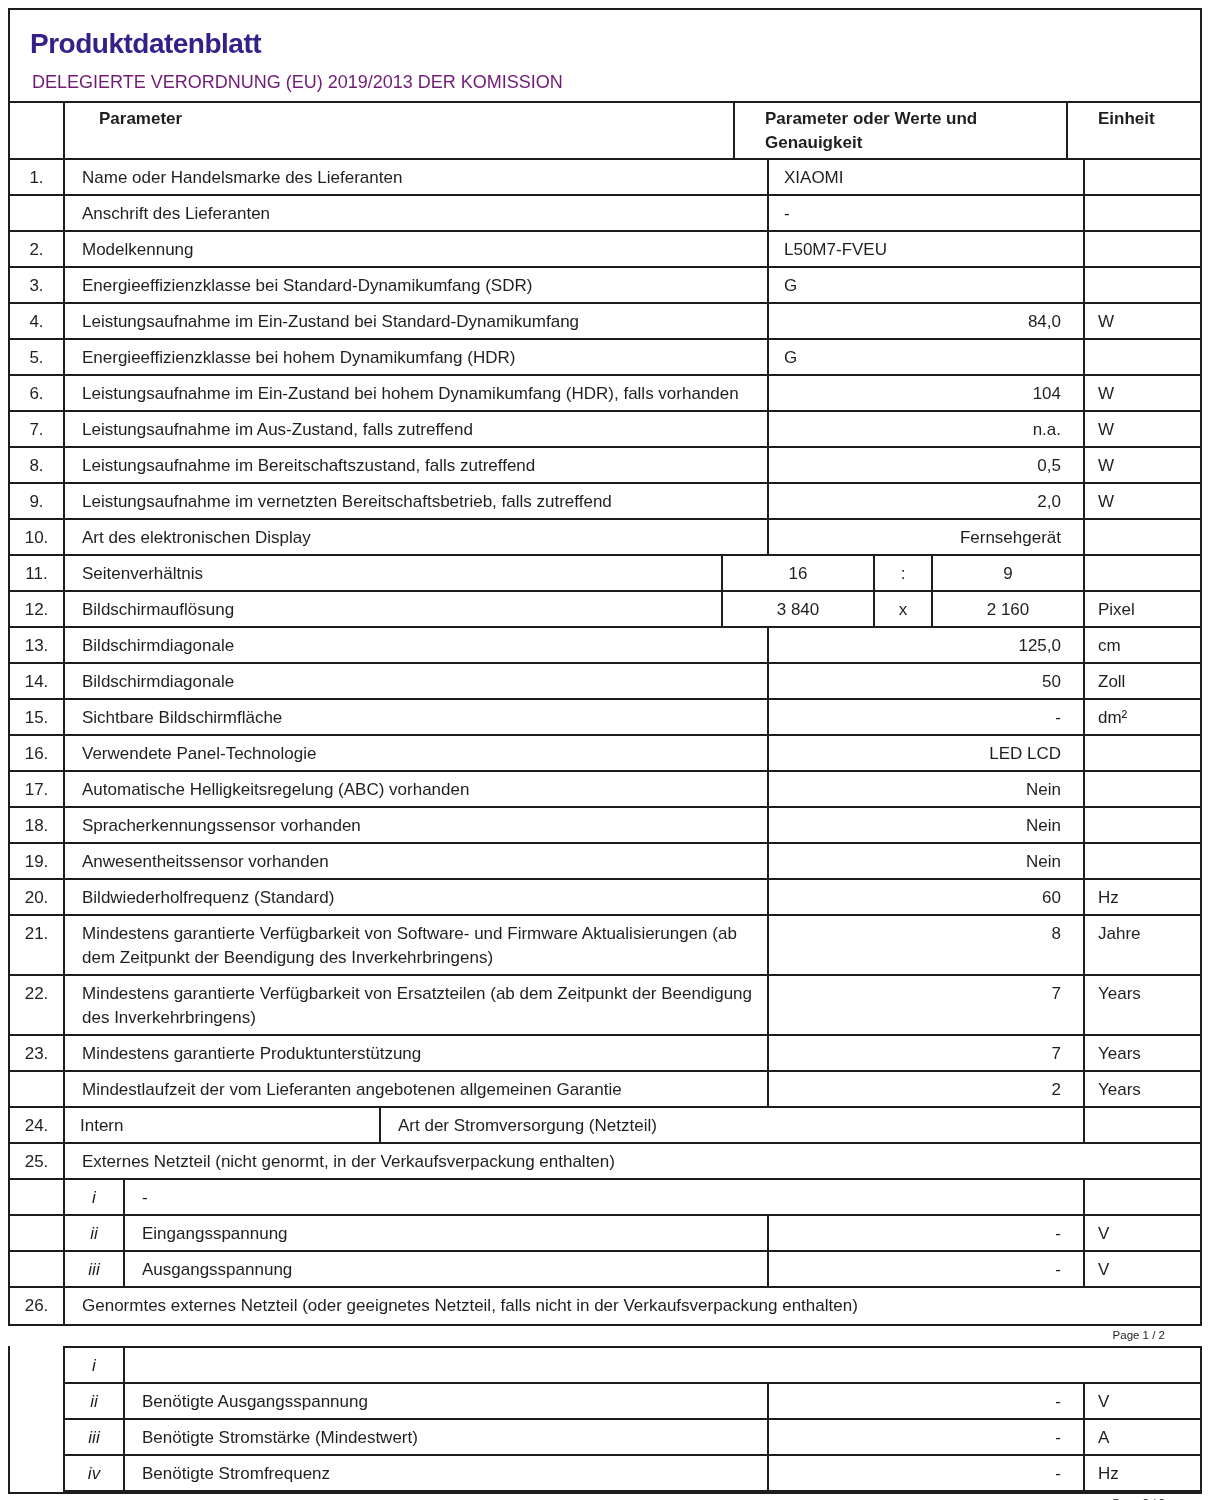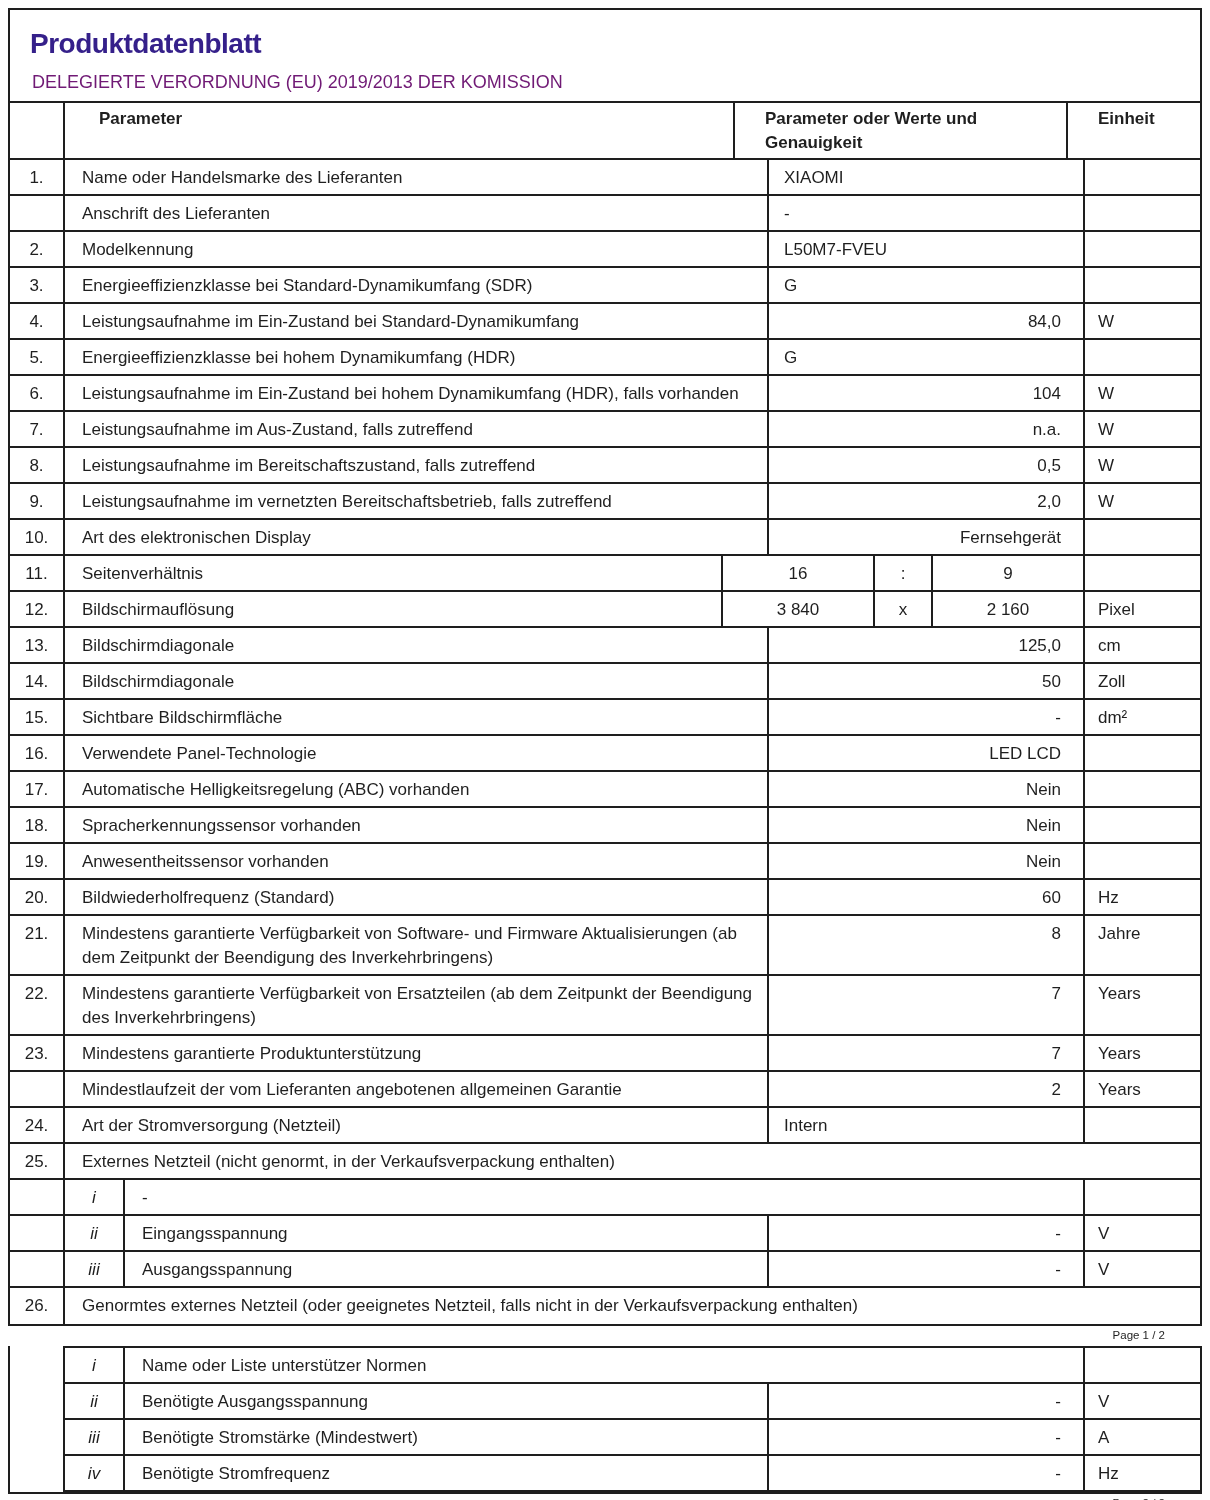--- a/index.html
+++ b/index.html
@@ -220,22 +220,22 @@
           <div class="cell c-unit">Years</div>
         </div>
         <div class="row">
           <div class="cell c-num"></div>
           <div class="cell c-label">Mindestlaufzeit der vom Lieferanten angebotenen allgemeinen Garantie</div>
           <div class="cell c-value val-right">2</div>
           <div class="cell c-unit">Years</div>
         </div>
         <div class="row">
           <div class="cell c-num">24.</div>
+          <div class="cell c-value val-left">Intern</div>
           <div class="cell c-label">Art der Stromversorgung (Netzteil)</div>
-          <div class="cell c-value val-left">Intern</div>
           <div class="cell c-unit"></div>
         </div>
         <div class="row">
           <div class="cell c-num">25.</div>
           <div class="cell c-rest">Externes Netzteil (nicht genormt, in der Verkaufsverpackung enthalten)</div>
         </div>
         <div class="row">
           <div class="cell c-num"></div>
           <div class="cell c-roman">i</div>
           <div class="cell c-wide">-</div>
@@ -259,21 +259,20 @@
           <div class="cell c-num">26.</div>
           <div class="cell c-rest">Genormtes externes Netzteil (oder geeignetes Netzteil, falls nicht in der Verkaufsverpackung enthalten)</div>
         </div>
       </div>
   </div>
   <div class="pagefoot">Page 1 / 2</div>
   <div class="page2wrap">
     <div class="tbl2" id="tbl-p2">
         <div class="row">
           <div class="cell c-roman">i</div>
-          <div class="cell c-wide">Name oder Liste unterstützer Normen</div>
           <div class="cell c-unit"></div>
         </div>
         <div class="row">
           <div class="cell c-roman">ii</div>
           <div class="cell c-label">Benötigte Ausgangsspannung</div>
           <div class="cell c-value val-right">-</div>
           <div class="cell c-unit">V</div>
         </div>
         <div class="row">
           <div class="cell c-roman">iii</div>

